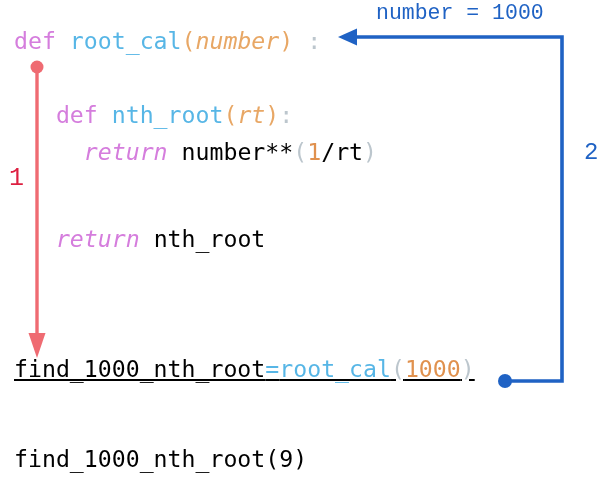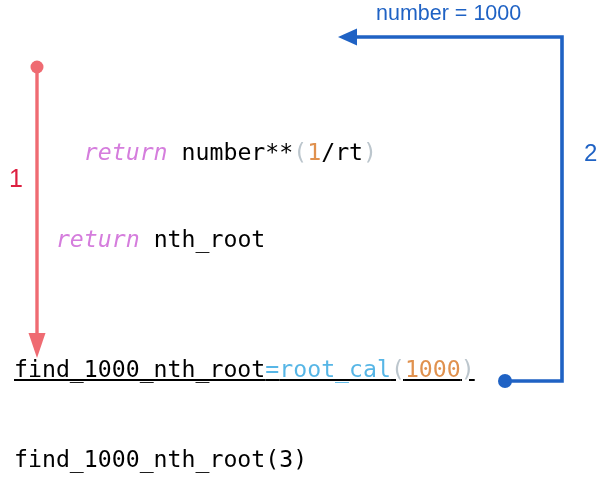--- a/index.html
+++ b/index.html
@@ -54,21 +54,21 @@
   .anno-svg {
     position: absolute;
     left: 0;
     top: 0;
     width: 614px;
     height: 492px;
     pointer-events: none;
   }
   .anno-label {
     position: absolute;
-    font-family: Liberation Sans, sans-serif;
+    font-family: Liberation Mono, monospace;
     white-space: nowrap;
   }
   .label-number-eq {
     left: 376px;
     top: 1px;
     font-size: 21.5px;
     color: #1f62c4;
   }
   .label-two {
     left: 584px;
@@ -83,29 +83,31 @@
     color: #dd1f40;
   }
 </style>
 </head>
 <body>
 
 <div id="stage">
 
   <div class="code">
 
+    <div class="code-line ln1"><span class="t-kw">def </span><span class="t-fn">root_cal</span><span class="t-paren-o">(</span><span class="t-param">number</span><span class="t-paren-o">)</span><span class="t-punct"> :</span></div>
 
+    <div class="code-line ln2"><span class="t-plain">   </span><span class="t-kw">def </span><span class="t-fn">nth_root</span><span class="t-paren-o">(</span><span class="t-param">rt</span><span class="t-paren-o">)</span><span class="t-punct">:</span></div>
 
     <div class="code-line ln3"><span class="t-plain">     </span><span class="t-kw-it">return </span><span class="t-plain">number**</span><span class="t-punct">(</span><span class="t-num">1</span><span class="t-plain">/rt</span><span class="t-punct">)</span></div>
 
     <div class="code-line ln4"><span class="t-plain">   </span><span class="t-kw-it">return </span><span class="t-plain">nth_root</span></div>
 
     <div class="code-line ln5"><span class="t-plain">find_1000_nth_root</span><span class="t-fn">=</span><span class="t-fn">root_cal</span><span class="t-punct">(</span><span class="t-num">1000</span><span class="t-punct">)</span></div>
 
-    <div class="code-line ln6"><span class="t-plain">find_1000_nth_root(3)</span></div>
+    <div class="code-line ln6"><span class="t-plain">find_1000_nth_root(9)</span></div>
 
   </div>
 
   <svg class="anno-svg" viewBox="0 0 614 492">
 
     <circle cx="37" cy="67" r="6.5" fill="#ef6b72"></circle>
     <line x1="37" y1="67" x2="37" y2="338" stroke="#ef6b72" stroke-width="3.4"></line>
     <polygon points="37,358 28.5,333 45.5,333" fill="#ef6b72"></polygon>
 
     <circle cx="505" cy="381" r="7" fill="#1f62c4"></circle>

